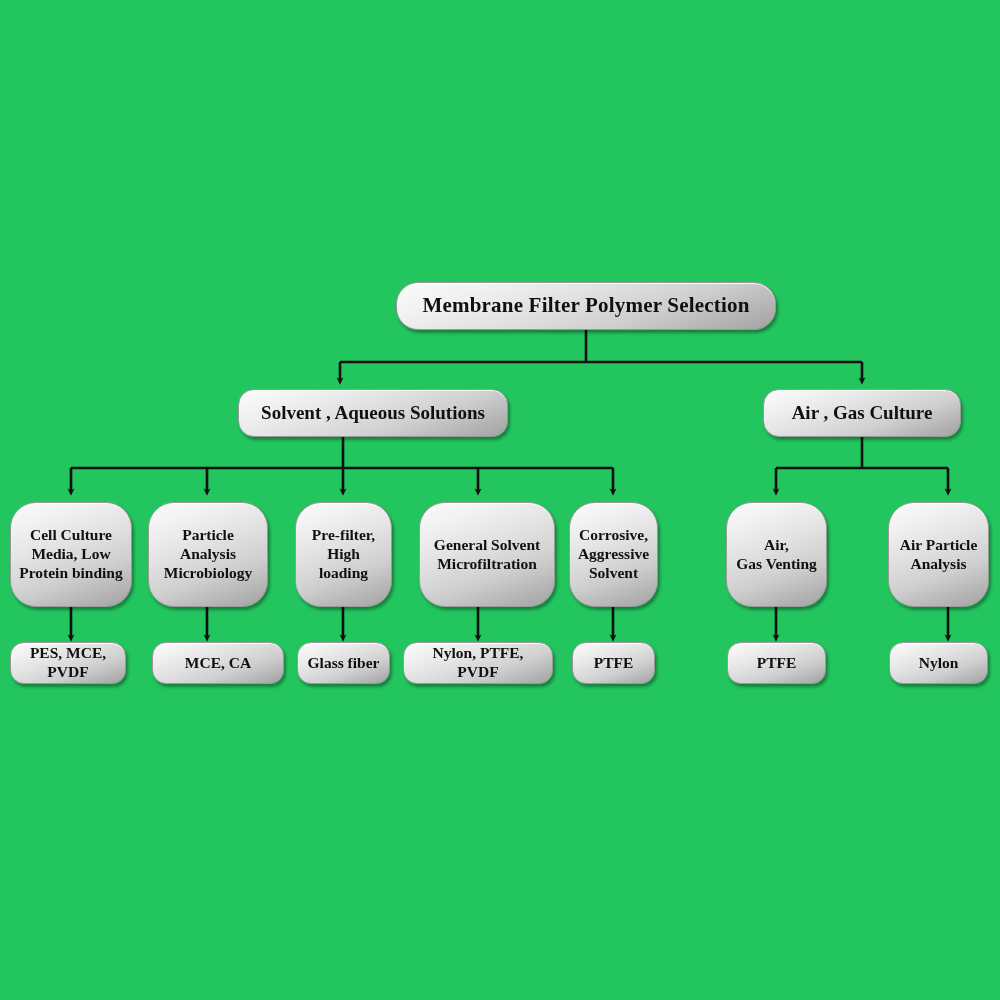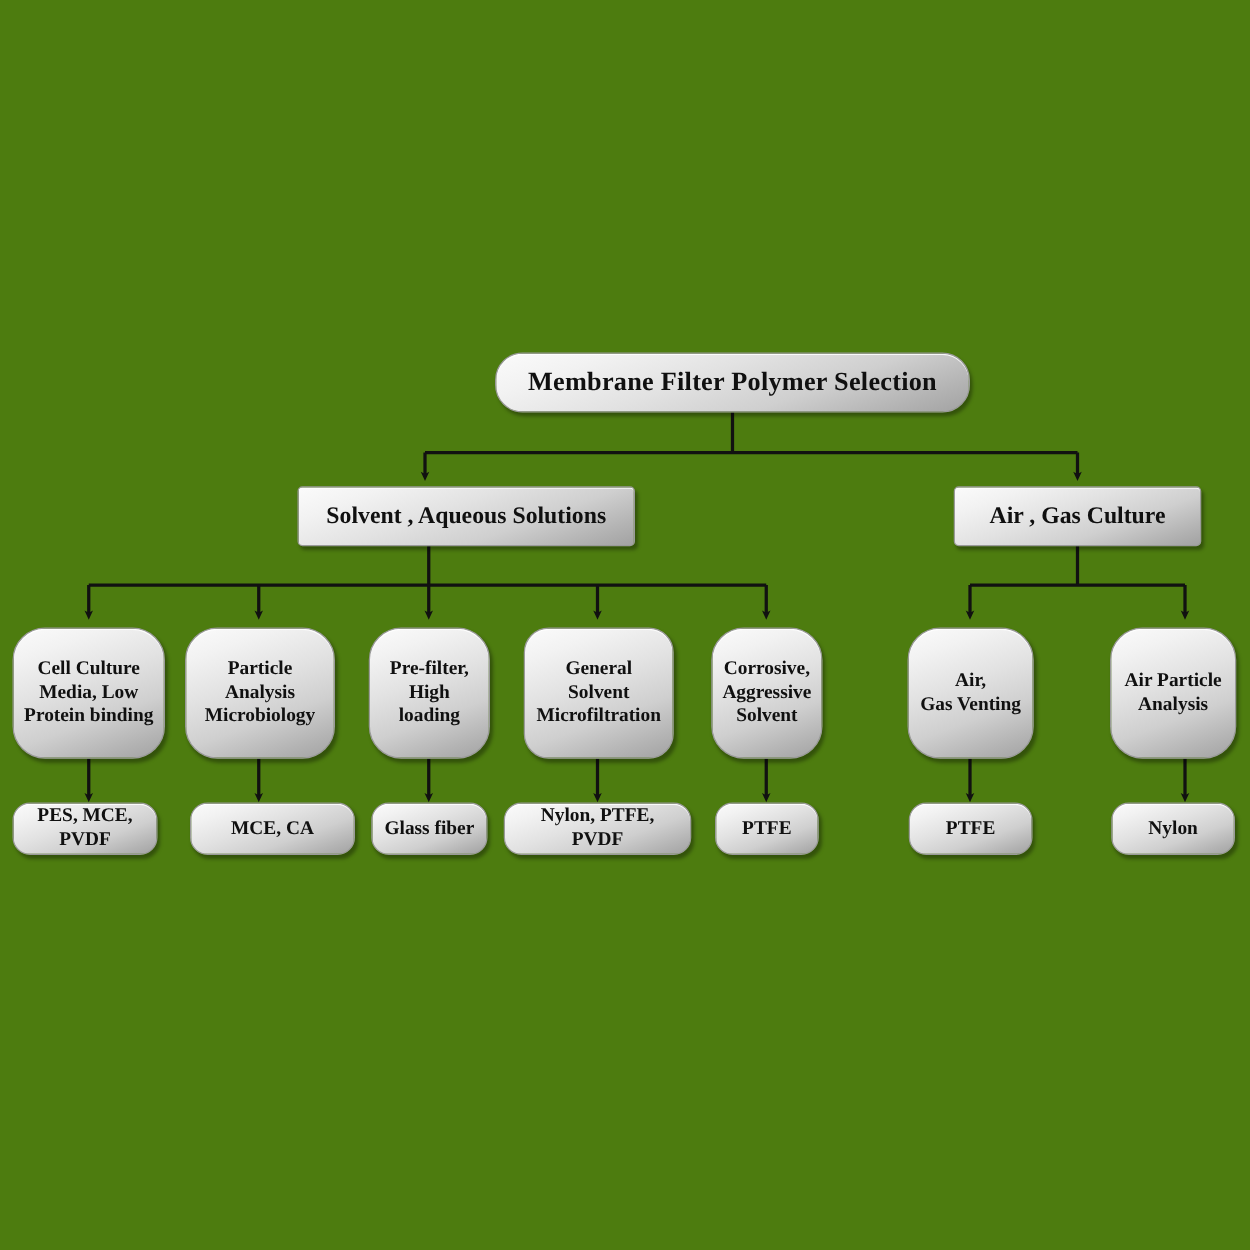--- a/index.html
+++ b/index.html
@@ -4,21 +4,21 @@
 <style>
   html, body {
     margin: 0;
     padding: 0;
     background: #ffffff;
   }
   #canvas {
     position: relative;
     width: 1000px;
     height: 1000px;
-    background: #4d7c0f;
+    background: #22c55e;
     overflow: hidden;
     font-family: "Liberation Serif", "DejaVu Serif", serif;
   }
   #edges {
     position: absolute;
     left: 0;
     top: 0;
     width: 1000px;
     height: 1000px;
     pointer-events: none;
@@ -49,21 +49,21 @@
     line-height: 1.22;
     white-space: pre-line;
     padding: 0 6px;
   }
   .node.root {
     border-radius: 22px;
     font-size: 21px;
     letter-spacing: 0.2px;
   }
   .node.branch {
-    border-radius: 4px;
+    border-radius: 16px;
     font-size: 19px;
   }
   .node.category {
     border-radius: 26px;
     font-size: 15.5px;
   }
   .node.result {
     border-radius: 14px;
     font-size: 15.5px;
   }
@@ -130,21 +130,21 @@
   <div class="node category" style="left:148px; top:502px; width:120px; height:105px;">
     <span class="label">Particle Analysis
 Microbiology</span>
   </div>
 
   <div class="node category" style="left:295px; top:502px; width:97px; height:105px;">
     <span class="label">Pre-filter,
 High loading</span>
   </div>
 
-  <div class="node category" style="left:419px; top:502px; width:120px; height:105px;border-radius:20px;">
+  <div class="node category" style="left:419px; top:502px; width:136px; height:105px;">
     <span class="label">General Solvent
 Microfiltration</span>
   </div>
 
   <div class="node category" style="left:569px; top:502px; width:89px; height:105px;">
     <span class="label">Corrosive,
 Aggressive
 Solvent</span>
   </div>
 

